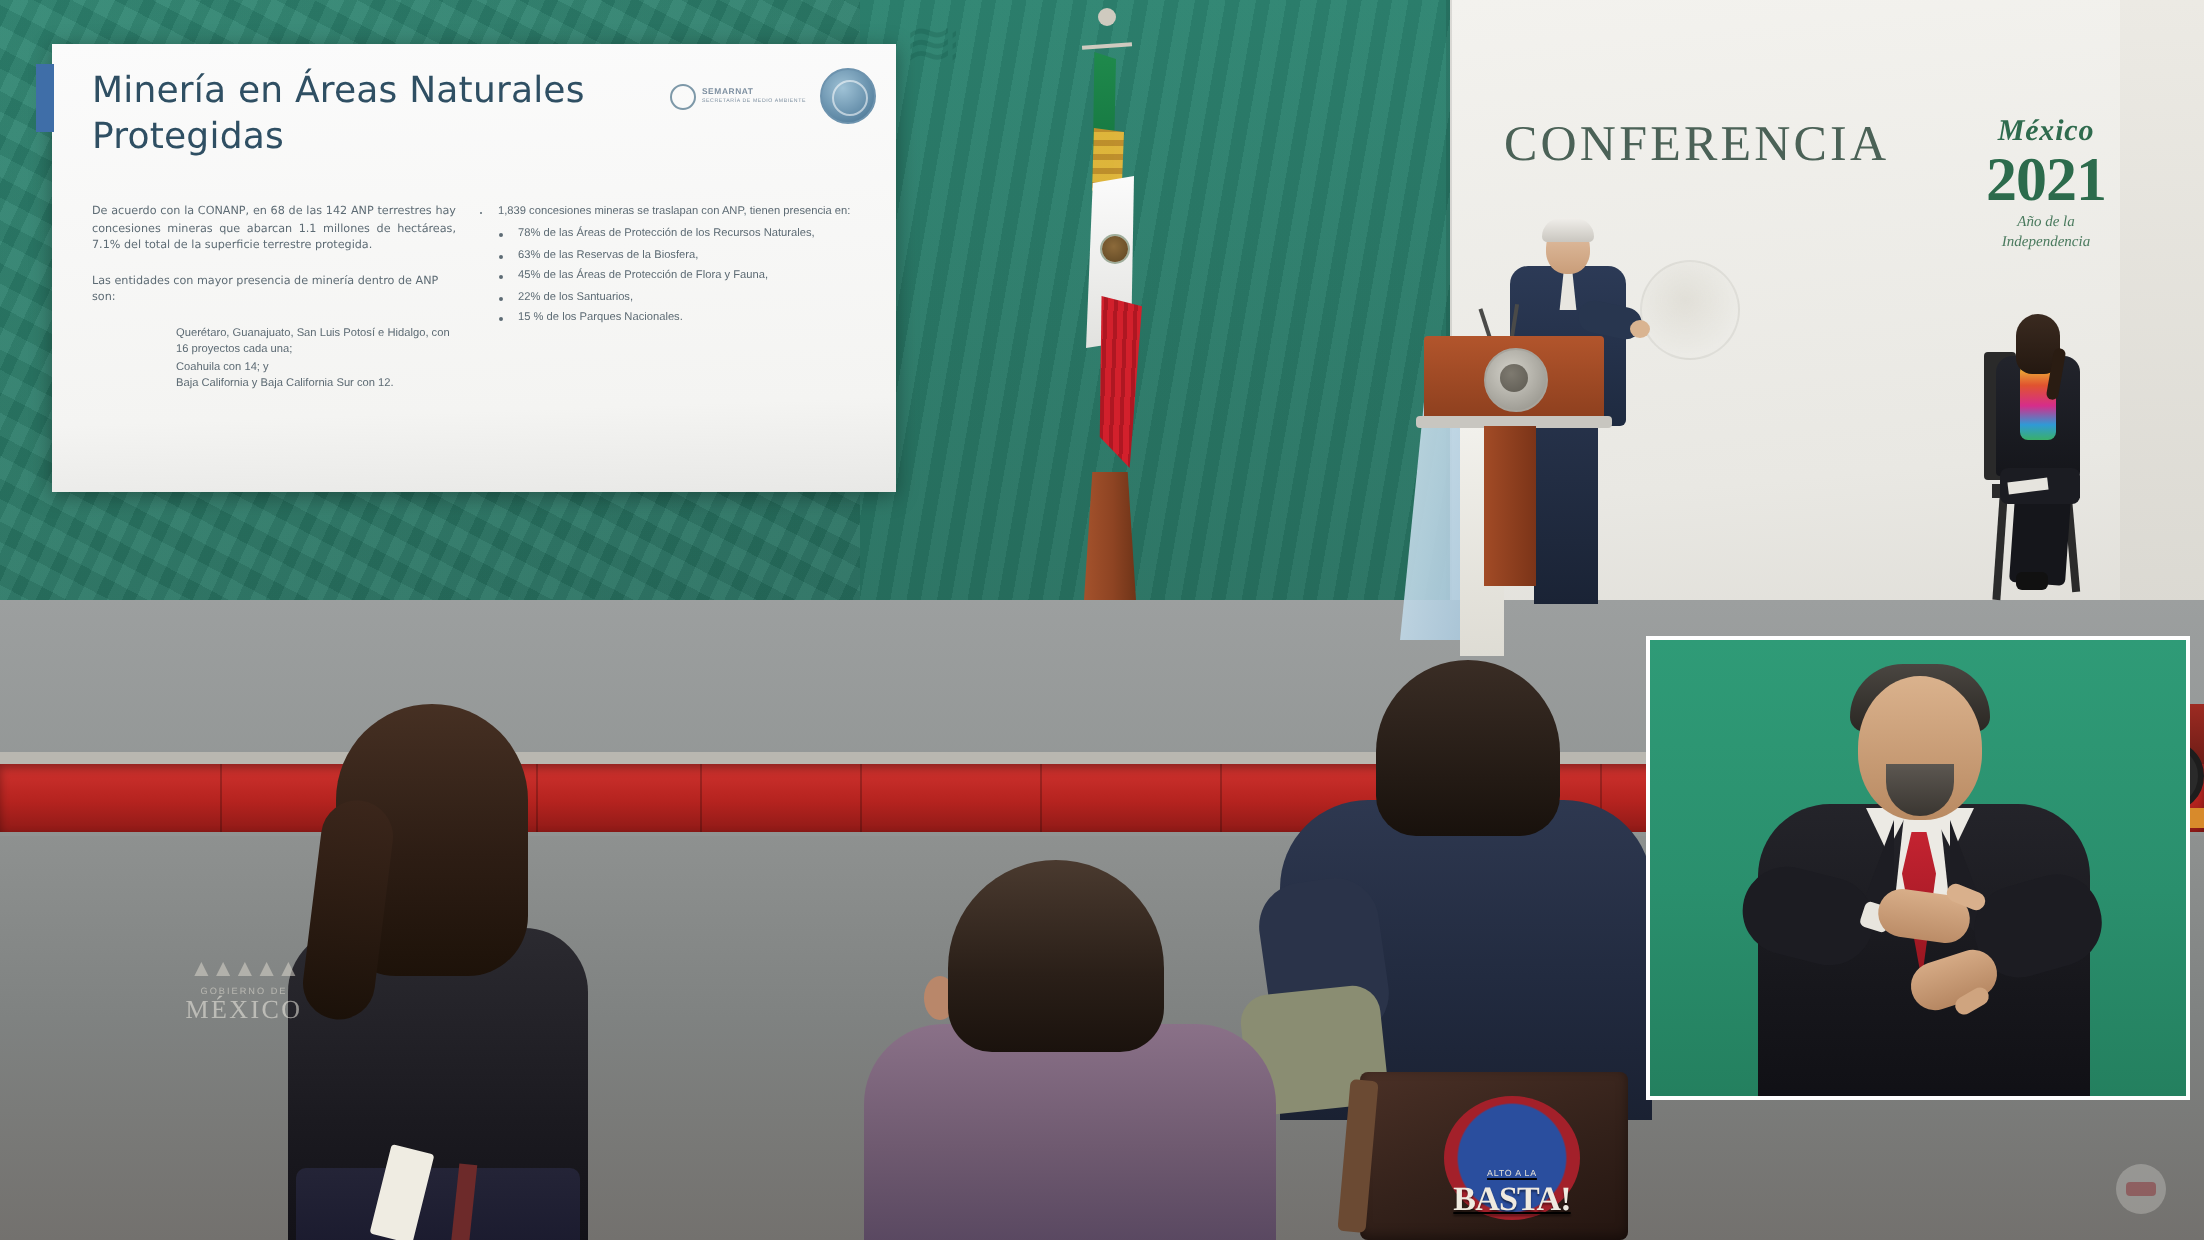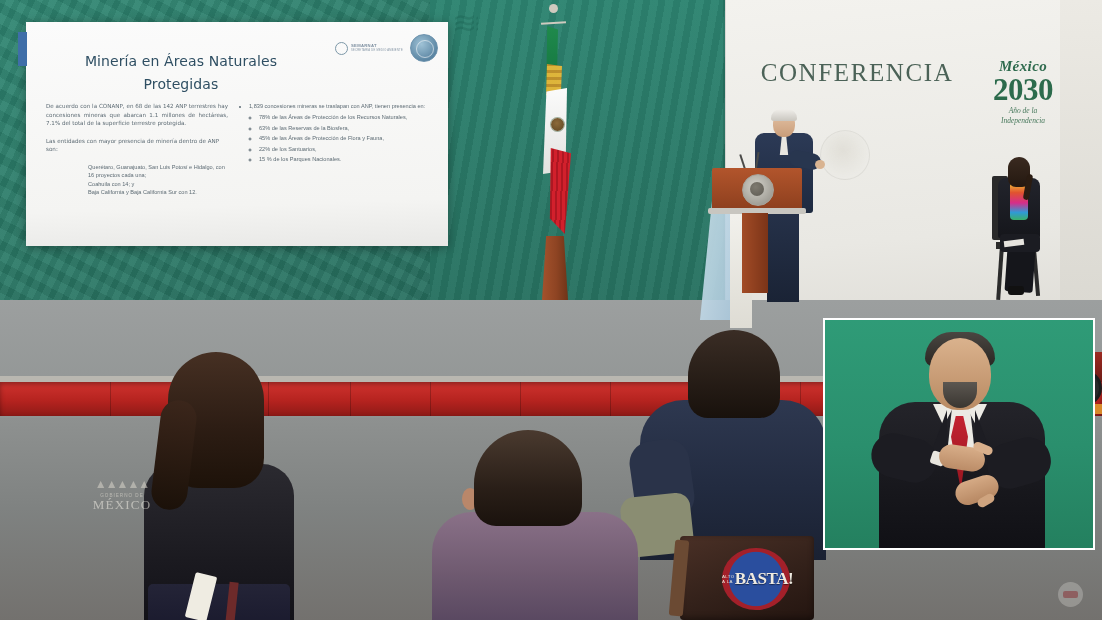--- a/index.html
+++ b/index.html
@@ -35,23 +35,23 @@
   .wall-seam{position:absolute;top:0;width:3px;height:330px;background:rgba(0,0,0,.10);}
 
   
   .slide{
     position:absolute;left:26px;top:22px;width:422px;height:224px;
     background:linear-gradient(178deg,#fbfbfb 0%,#f4f4f2 80%,#e8e8e6 100%);
     box-shadow:0 2px 10px rgba(0,0,0,.35);
   }
   .slide-accent{position:absolute;left:-8px;top:10px;width:9px;height:34px;background:#3f6ea8;}
   .slide-title{
-    position:absolute;left:20px;top:28px;width:270px;
-    font-size:14px;line-height:23px;color:#2f4f63;font-weight:400;
-    font-family:"DejaVu Sans",sans-serif;letter-spacing:.1px;text-align:center;
+    position:absolute;left:20px;top:12px;width:270px;
+    font-size:18px;line-height:23px;color:#2f4f63;font-weight:400;
+    font-family:"DejaVu Sans",sans-serif;letter-spacing:.1px;
   }
   .slide-logos{position:absolute;right:10px;top:12px;display:flex;align-items:center;gap:7px;}
   .logo-semarnat{display:flex;align-items:center;gap:3px;}
   .logo-mark{width:11px;height:11px;border-radius:50%;border:1.6px solid #7d98a8;}
   .logo-txt{font-size:4.2px;line-height:5px;color:#7d8fa0;letter-spacing:.3px;font-weight:700;}
   .logo-conanp{
     width:26px;height:26px;border-radius:50%;
     background:radial-gradient(circle at 40% 35%,#9fc2d6,#5d87a4 70%,#3f6a89);
     border:1.5px solid #6d93ae;position:relative;
   }
@@ -90,21 +90,21 @@
   .fc-eagle{position:absolute;left:9px;top:92px;width:13px;height:13px;border-radius:50%;
     background:radial-gradient(circle at 45% 40%,#8c6a3a,#5d4522);box-shadow:0 0 0 1px rgba(60,90,50,.45);}
   .flag-base{position:absolute;left:8px;top:228px;width:26px;height:64px;
     background:linear-gradient(90deg,#a4522c,#8e4423 55%,#6f3418);
     clip-path:polygon(16% 0,84% 0,100% 100%,0 100%);}
 
   
   .conf-text{
     position:absolute;left:752px;top:58px;width:210px;
     font-family:"Liberation Serif",serif;font-size:25px;line-height:30px;
-    letter-spacing:1.6px;color:#4b6257;text-align:center;font-weight:400;
+    letter-spacing:1.6px;color:#4b6257;font-weight:400;
   }
   .mx2021{position:absolute;left:975px;top:58px;width:96px;text-align:center;color:#2f6b4e;}
   .mx-word{font-family:"Liberation Serif",serif;font-size:15px;font-style:italic;font-weight:700;letter-spacing:.4px;}
   .mx-year{font-family:"Liberation Serif",serif;font-size:31px;font-weight:700;line-height:30px;letter-spacing:-.5px;color:#2c6b4c;}
   .mx-sub{font-family:"Liberation Serif",serif;font-size:7.5px;font-style:italic;line-height:9px;color:#4a7a5e;margin-top:1px;}
   .wall-seal{
     position:absolute;left:820px;top:130px;width:48px;height:48px;border-radius:50%;
     border:1px solid rgba(150,150,140,.35);opacity:.45;
     background:radial-gradient(circle at 45% 40%, rgba(190,185,170,.55), rgba(225,223,215,0) 70%);
   }
@@ -204,21 +204,21 @@
   .a3-body{position:absolute;left:0;top:70px;width:186px;height:160px;border-radius:44px 44px 0 0;
     background:linear-gradient(180deg,#2e3850 0%,#222b40 55%,#1a2132 100%);}
   .a3-shoulder{position:absolute;left:-8px;top:110px;width:60px;height:80px;background:#2a3349;border-radius:22px;transform:rotate(-8deg);}
   .a3-sleeve{position:absolute;left:-18px;top:165px;width:70px;height:60px;background:#8a8d72;border-radius:14px;transform:rotate(-6deg);}
 
   .basta-bag{position:absolute;left:680px;top:536px;width:134px;height:84px;
     background:linear-gradient(160deg,#4a3026 0%,#33211a 55%,#241510 100%);border-radius:4px;
     box-shadow:0 -2px 6px rgba(0,0,0,.4) inset;}
   .basta-badge{position:absolute;left:42px;top:12px;width:68px;height:62px;border-radius:50%;
     background:radial-gradient(circle at 50% 50%,#2a4e9e 0 58%,#a3202a 60% 100%);
-    display:flex;flex-direction:row;align-items:center;justify-content:flex-start;}
+    display:flex;flex-direction:column;align-items:center;justify-content:flex-end;text-decoration:underline;}
   .basta-sm{font-size:4.4px;color:#e7e3d8;letter-spacing:.4px;margin-bottom:1px;}
   .basta-lg{font-family:"Liberation Serif",serif;font-weight:700;font-size:17px;color:#efeae0;
     letter-spacing:-.4px;text-shadow:0 1px 1px rgba(0,0,0,.5);}
   .bag-handle{position:absolute;left:-8px;top:4px;width:14px;height:76px;background:#6b4a33;transform:rotate(5deg);border-radius:3px;}
 
   
   .gob{position:absolute;left:66px;top:478px;width:112px;height:56px;text-align:center;opacity:.55;}
   .gob-crest{font-size:12px;letter-spacing:-1px;color:#d9d5cb;line-height:12px;}
   .gob-l1{font-size:4.6px;letter-spacing:1px;color:#e3dfd5;margin-top:3px;}
   .gob-l2{font-family:"Liberation Serif",serif;font-size:13px;letter-spacing:1.2px;color:#efece3;line-height:14px;}
@@ -338,21 +338,21 @@
     </div>
     <div class="flag-base"></div>
   </div>
 
   <div class="conf-text">
     <div>CONFERENCIA</div>
   </div>
 
   <div class="mx2021">
     <div class="mx-word">México</div>
-    <div class="mx-year">2030</div>
+    <div class="mx-year">2021</div>
     <div class="mx-sub">Año de la</div>
     <div class="mx-sub">Independencia</div>
   </div>
 
   <div class="floor-back"></div>
   <div class="stage-lip"></div>
   <div class="stage-riser">
     <div class="riser-fold" style="left:110px;"></div>
     <div class="riser-fold" style="left:190px;"></div>
     <div class="riser-fold" style="left:268px;"></div>

